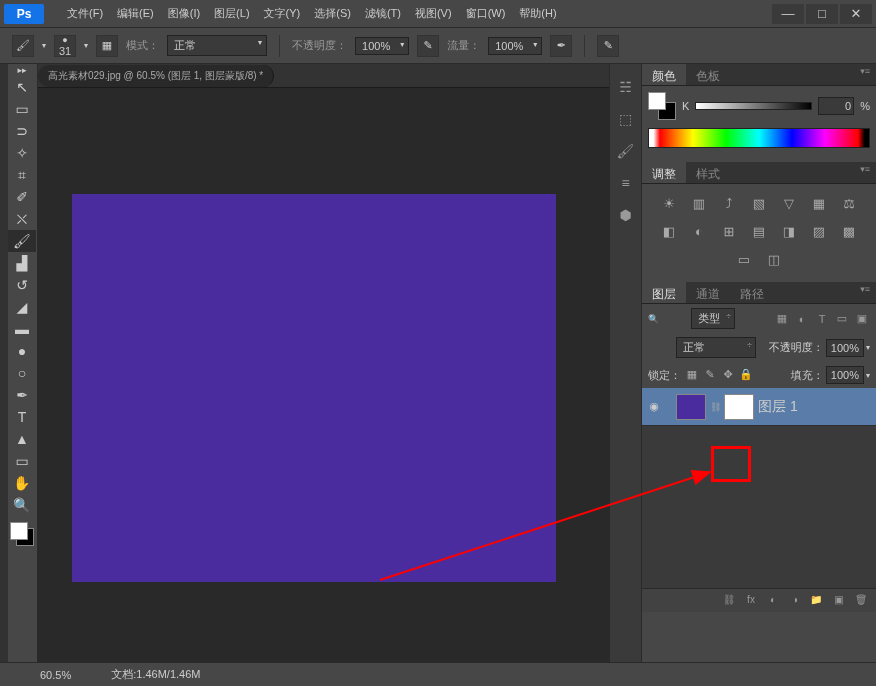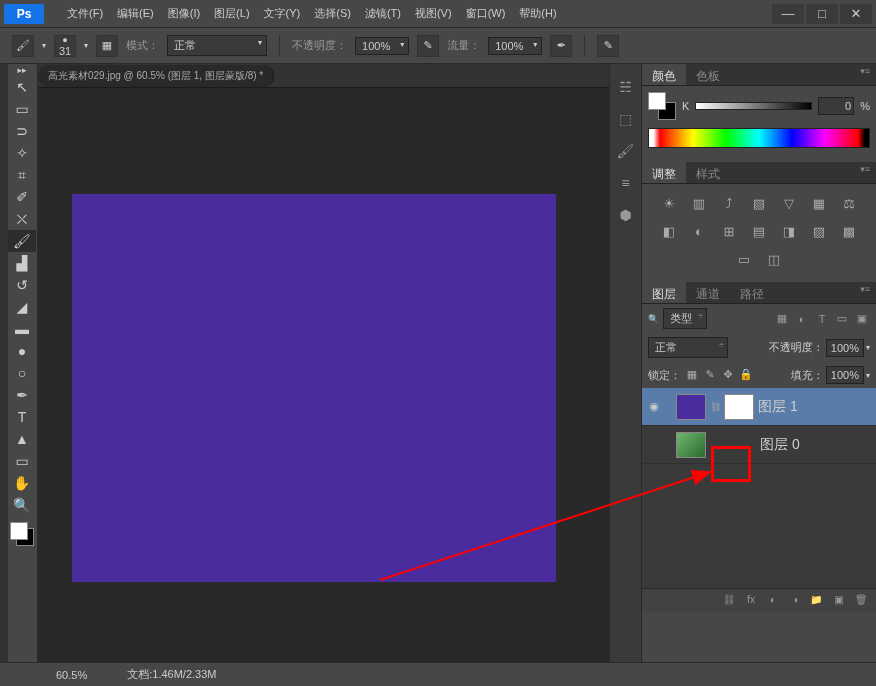--- a/index.html
+++ b/index.html
@@ -31,21 +31,21 @@
 .doc-area { flex: 1; background: #292929; position: relative; }
 .tab-bar { height: 24px; background: #333; display: flex; align-items: center; border-bottom: 1px solid #1a1a1a; }
 .doc-tab { background: #292929; padding: 4px 10px; font-size: 10px; color: #aaa; border-right: 1px solid #1a1a1a; border-radius: 11px; }
 .canvas-wrapper { position: relative; width: 100%; height: 570px; }
 .canvas { position: absolute; left: 34px; top: 106px; width: 484px; height: 388px; background: #4a2c9e; }
 
 .annotation-box { position: absolute; border: 3px solid #ff0000; pointer-events: none; }
 .annotation-line { position: absolute; pointer-events: none; }
 
 .status-bar { position: absolute; bottom: 0; left: 0; right: 0; height: 24px; background: #474747; display: flex; align-items: center; padding: 0 20px; gap: 40px; border-top: 1px solid #2a2a2a; color: #aaa; font-size: 10px; }
-.status-bar > div:first-child { margin-left: 36px; }
+.status-bar > div:first-child { margin-left: 20px; }
 
 .vtools { width: 32px; background: #3a3a3a; display: flex; flex-direction: column; align-items: center; gap: 10px; padding-top: 12px; border-left: 1px solid #2a2a2a; }
 .vtool { width: 22px; height: 22px; display: flex; align-items: center; justify-content: center; color: #999; font-size: 14px; }
 
 .panels { width: 235px; background: #474747; display: flex; flex-direction: column; border-left: 1px solid #2a2a2a; }
 .panel { display: flex; flex-direction: column; }
 .panel-tabs { height: 22px; background: #333; display: flex; border-bottom: 1px solid #222; }
 .ptab { padding: 4px 10px; font-size: 12px; color: #888; cursor: default; }
 .ptab.active { background: #474747; color: #ddd; }
 .panel-menu { margin-left: auto; padding: 2px 6px; font-size: 9px; color: #888; }
@@ -58,21 +58,21 @@
 .k-slider { flex: 1; height: 8px; background: linear-gradient(to right, #fff, #000); border: 1px solid #222; }
 .k-input { width: 36px; background: #3a3a3a; border: 1px solid #222; padding: 2px; text-align: right; }
 .spectrum { height: 20px; background: linear-gradient(to right, #fff 0%, #fff 2%, #ff0000 5%, #ffff00 20%, #00ff00 35%, #00ffff 50%, #0000ff 65%, #ff00ff 80%, #ff0000 95%, #000 98%, #000 100%); margin: 8px 0; border: 1px solid #222; }
 
 .adjust-body { }
 .adjust-title { font-size: 11px; color: #ccc; margin-bottom: 8px; }
 .adjust-icons { display: flex; flex-wrap: wrap; gap: 10px; justify-content: center; padding: 4px 8px 8px; }
 .aicon { width: 20px; height: 18px; color: #aaa; display: flex; align-items: center; justify-content: center; font-size: 13px; }
 
 .layer-controls { display: flex; align-items: center; gap: 4px; padding: 4px 6px; }
-.layer-dd { background: #3a3a3a; border: 1px solid #222; padding: 2px 14px 2px 6px; position: relative; }
+.layer-dd { background: #3a3a3a; border: 1px solid #222; padding: 2px 14px 2px 6px; position: relative; margin-left: 28px; }
 .layer-dd::after { content: "÷"; position: absolute; right: 3px; top: 2px; font-size: 9px; color: #999; }
 .layer-mini { width: 16px; height: 16px; color: #999; display: flex; align-items: center; justify-content: center; }
 
 .blend-row { display: flex; align-items: center; gap: 4px; padding: 4px 6px; }
 .opacity-grp { margin-left: auto; display: flex; align-items: center; gap: 2px; font-size: 10px; }
 .op-val { background: #3a3a3a; border: 1px solid #222; padding: 2px 4px; }
 
 .lock-row { display: flex; align-items: center; gap: 4px; padding: 4px 6px; font-size: 10px; }
 .lock-icon { width: 14px; height: 14px; color: #aaa; text-align: center; }
 
@@ -270,45 +270,38 @@
       </div>
       <div class="layer-list">
         <div class="layer-item active">
           <div class="eye">◉</div>
           <div style="width:6px"></div>
           <div class="thumb" style="background:#4a2c9e"></div>
           <div class="link-icon">⛓</div>
           <div class="mask-thumb"></div>
           <div class="layer-name">图层 1</div>
         </div>
-        <div class="layer-item">
-          <div class="eye"></div>
-          <div style="width:6px"></div>
-          <div class="thumb" style="background:linear-gradient(135deg,#6fb86f,#2d6a2d)"></div>
-          <div style="width:46px"></div>
-          <div class="layer-name">图层 0</div>
-        </div>
       </div>
       <div class="layer-footer">
         <div class="lf-icon">⛓</div>
         <div class="lf-icon">fx</div>
         <div class="lf-icon">◐</div>
         <div class="lf-icon">◑</div>
         <div class="lf-icon">📁</div>
         <div class="lf-icon">▣</div>
         <div class="lf-icon">🗑</div>
       </div>
     </div>
 
   </div>
 </div>
 
 <div class="status-bar">
   <div>60.5%</div>
-  <div>文档:1.46M/2.33M</div>
+  <div>文档:1.46M/1.46M</div>
 </div>
 
 <div class="annotation-box" style="left:711px; top:446px; width:40px; height:36px;"></div>
 <svg class="annotation-line" style="left:0;top:0;width:876px;height:686px;position:absolute;">
   <defs>
     <marker id="ah" markerWidth="10" markerHeight="8" refX="9" refY="4" orient="auto">
       <polygon points="0 0, 10 4, 0 8" fill="#ff0000"></polygon>
     </marker>
   </defs>
   <line x1="380" y1="580" x2="710" y2="472" stroke="#ff0000" stroke-width="2" marker-end="url(#ah)"></line>

